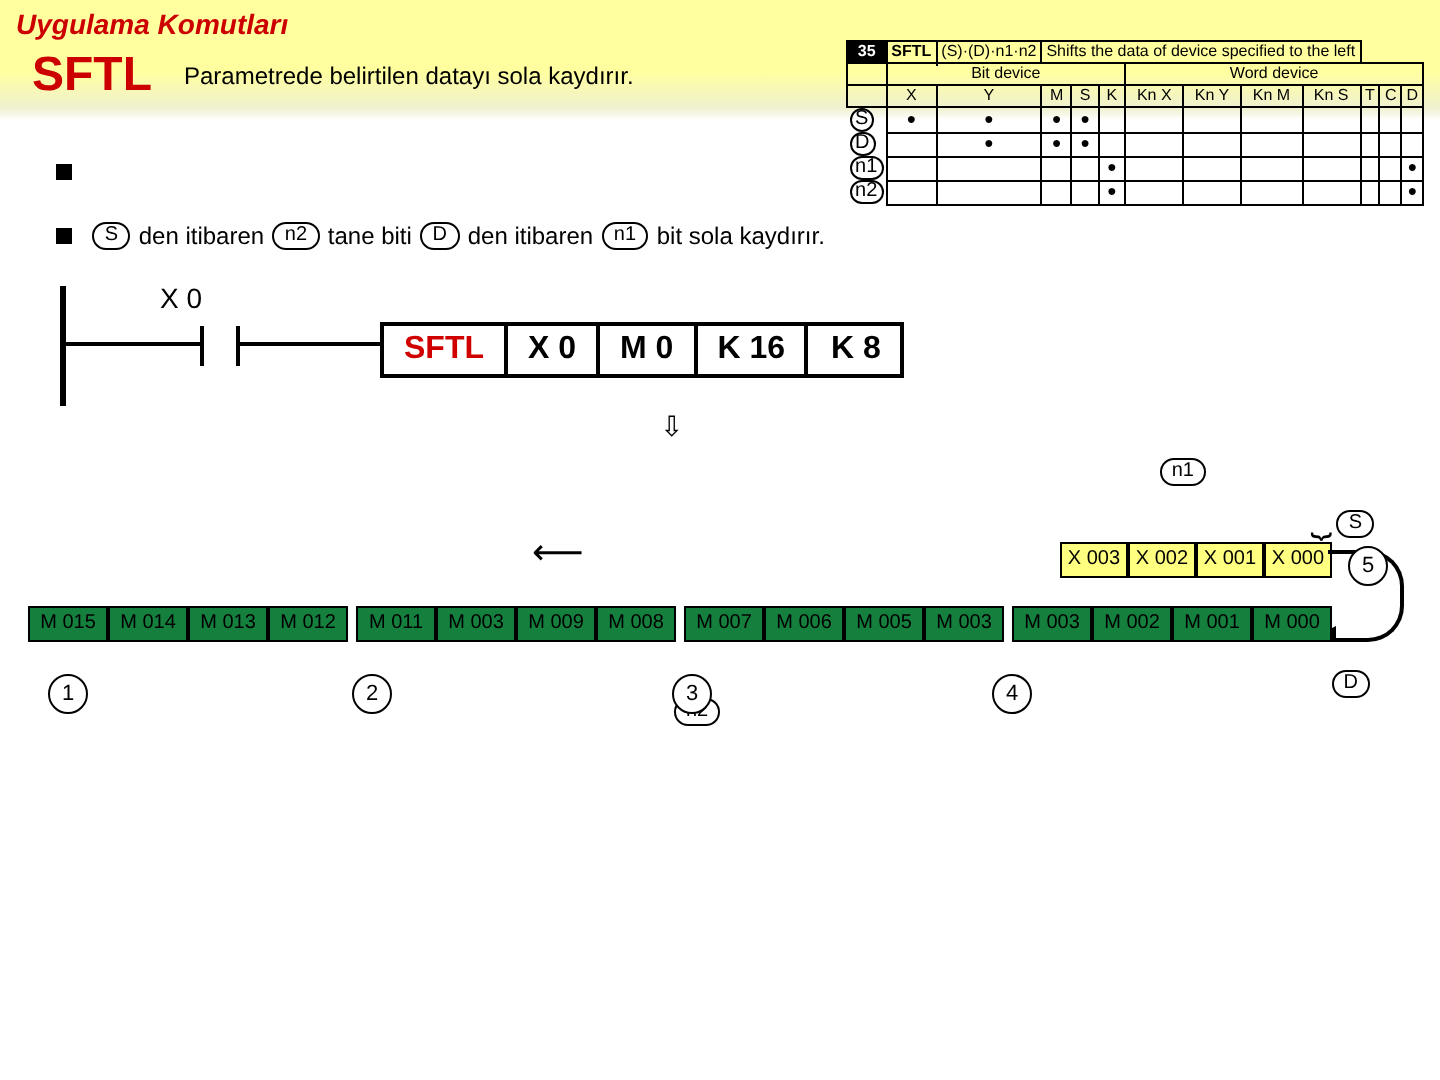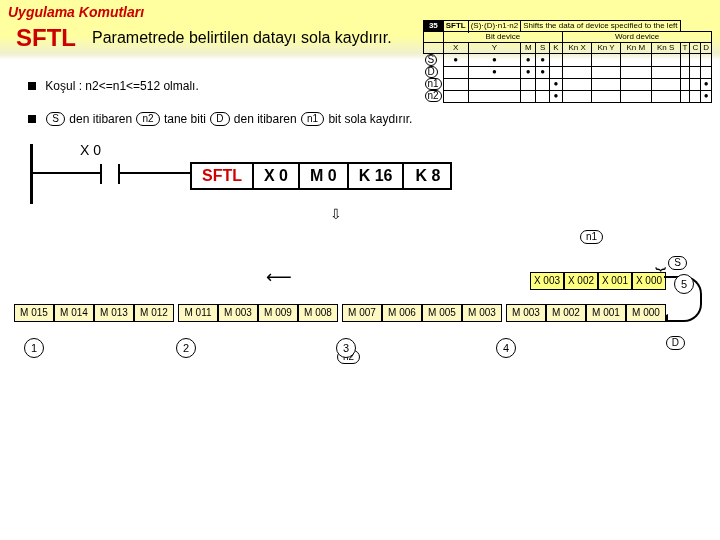--- a/index.html
+++ b/index.html
@@ -30,21 +30,21 @@
     align-items: center;
     gap: 16px;
   }
   .mnemonic {
     font-size: 24px;
     font-weight: bold;
     color: #c00;
     margin-left: 8px;
   }
   .desc {
-    font-size: 16px;
+    font-size: 12px;
     color: #000;
   }
   .top-table {
     position: absolute;
     right: 8px;
     top: 20px;
     font-size: 8px;
   }
   .top-table table {
     border-collapse: collapse;
@@ -163,21 +163,21 @@
   }
   .sbox, .dbox {
     border: 1px solid #000;
     text-align: center;
     font-size: 10px;
     line-height: 16px;
     height: 16px;
     overflow: hidden;
   }
   .sbox { width: 32px; background: #ffff80; }
-  .dbox { width: 34px; background: #fef9c3; white-space: nowrap; text-align: center;}
+  .dbox { width: 34px; background: #15803d; white-space: nowrap; text-align: center;}
   .sourcerow { right: 48px; top: 38px; }
   .dest-strip {
     position:absolute;
     left:8px; right:48px; top:70px;
     display:flex;
   }
   .dest-strip > div { flex: 1 1 0; min-width: 0;}
   .dgroup-sep {
     flex: 0 0 4px !important;
     border: none;
@@ -331,21 +331,20 @@
             <td></td>
             <td>●</td>
           </tr>
     </tbody>
       </table>
   </div>
 </div>
 
 <div class="cond">
   <span class="bullet"></span>
-  <span class="cond-text">Koşul : n2&lt;=n1&lt;=512 olmalı.</span>
 </div>
 <div class="cond">
   <span class="bullet"></span>
   <span class="pill">S</span>
   <span class="cond-text">den itibaren</span>
   <span class="pill">n2</span>
   <span class="cond-text">tane biti</span>
   <span class="pill">D</span>
   <span class="cond-text">den itibaren</span>
   <span class="pill">n1</span>

